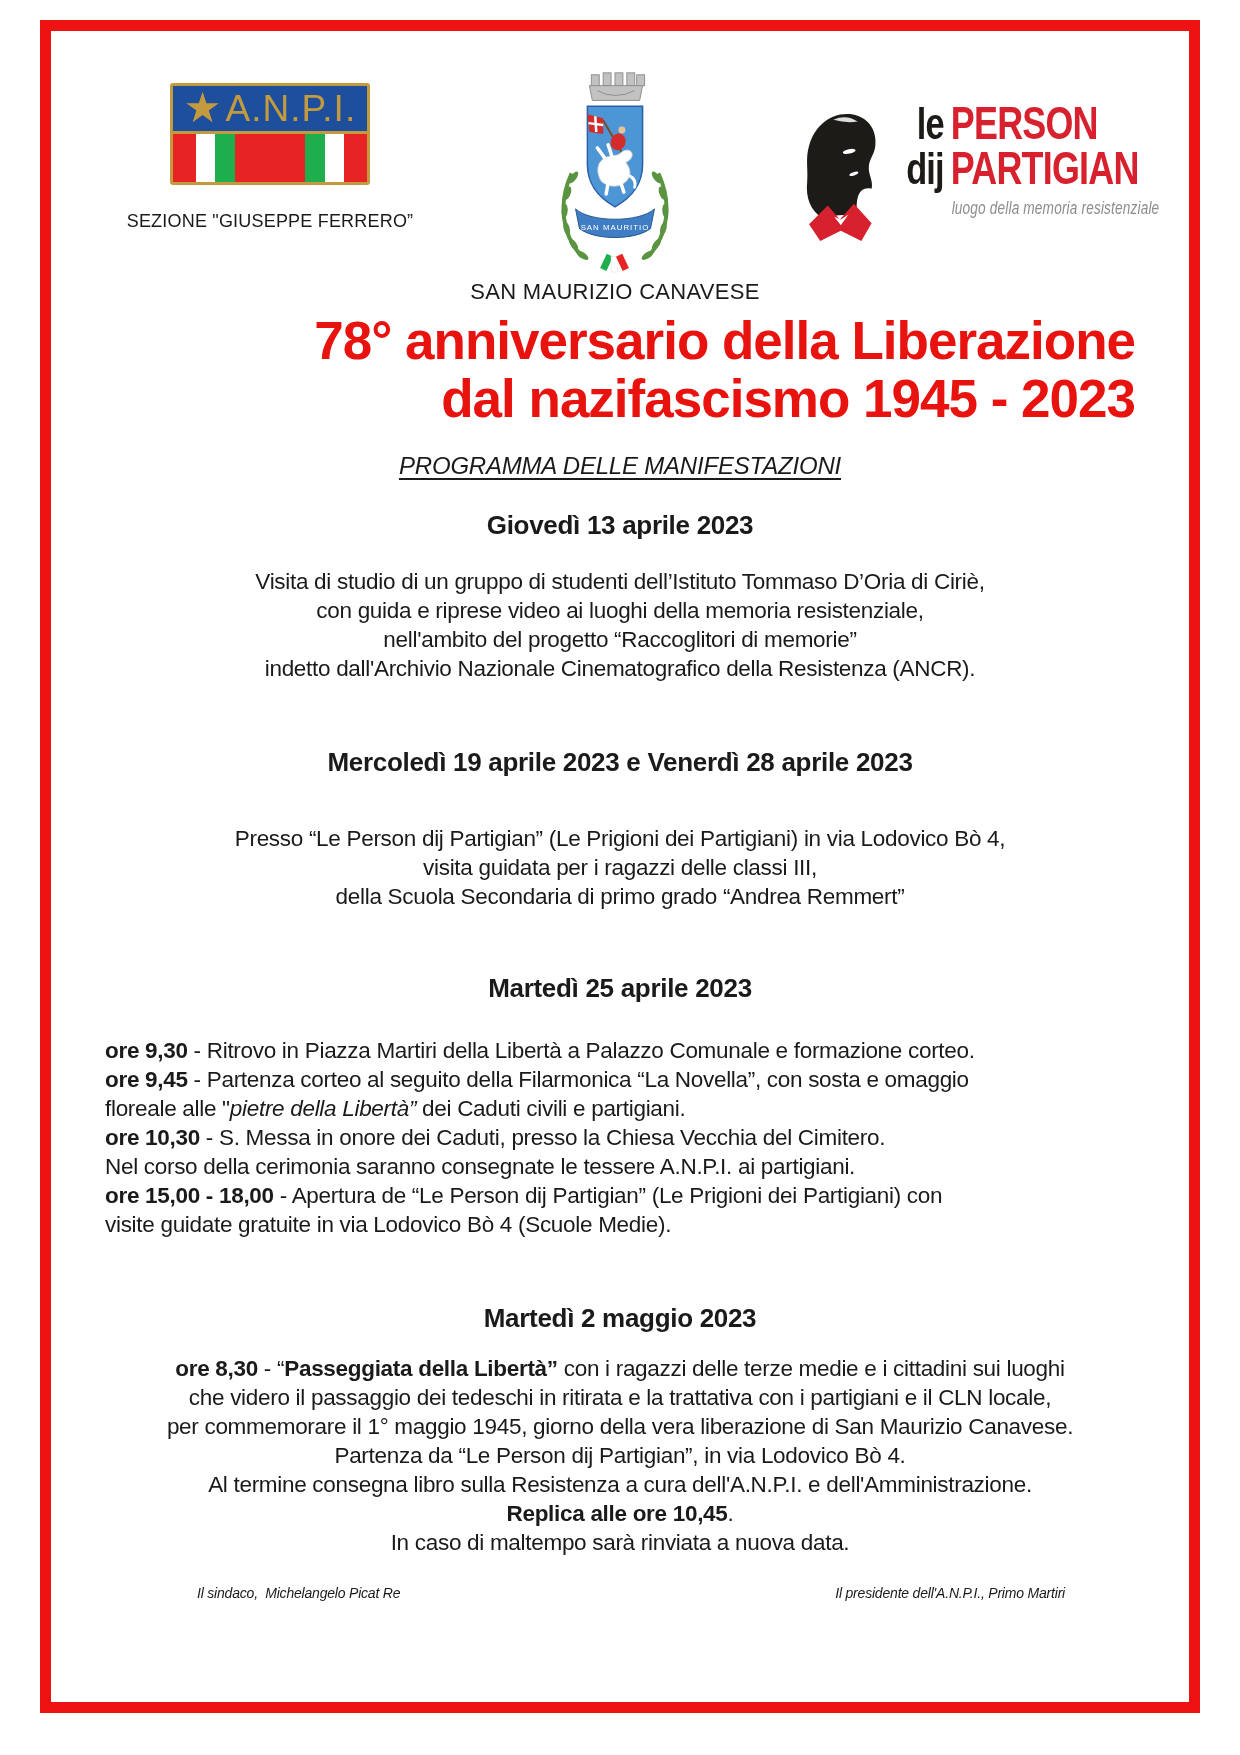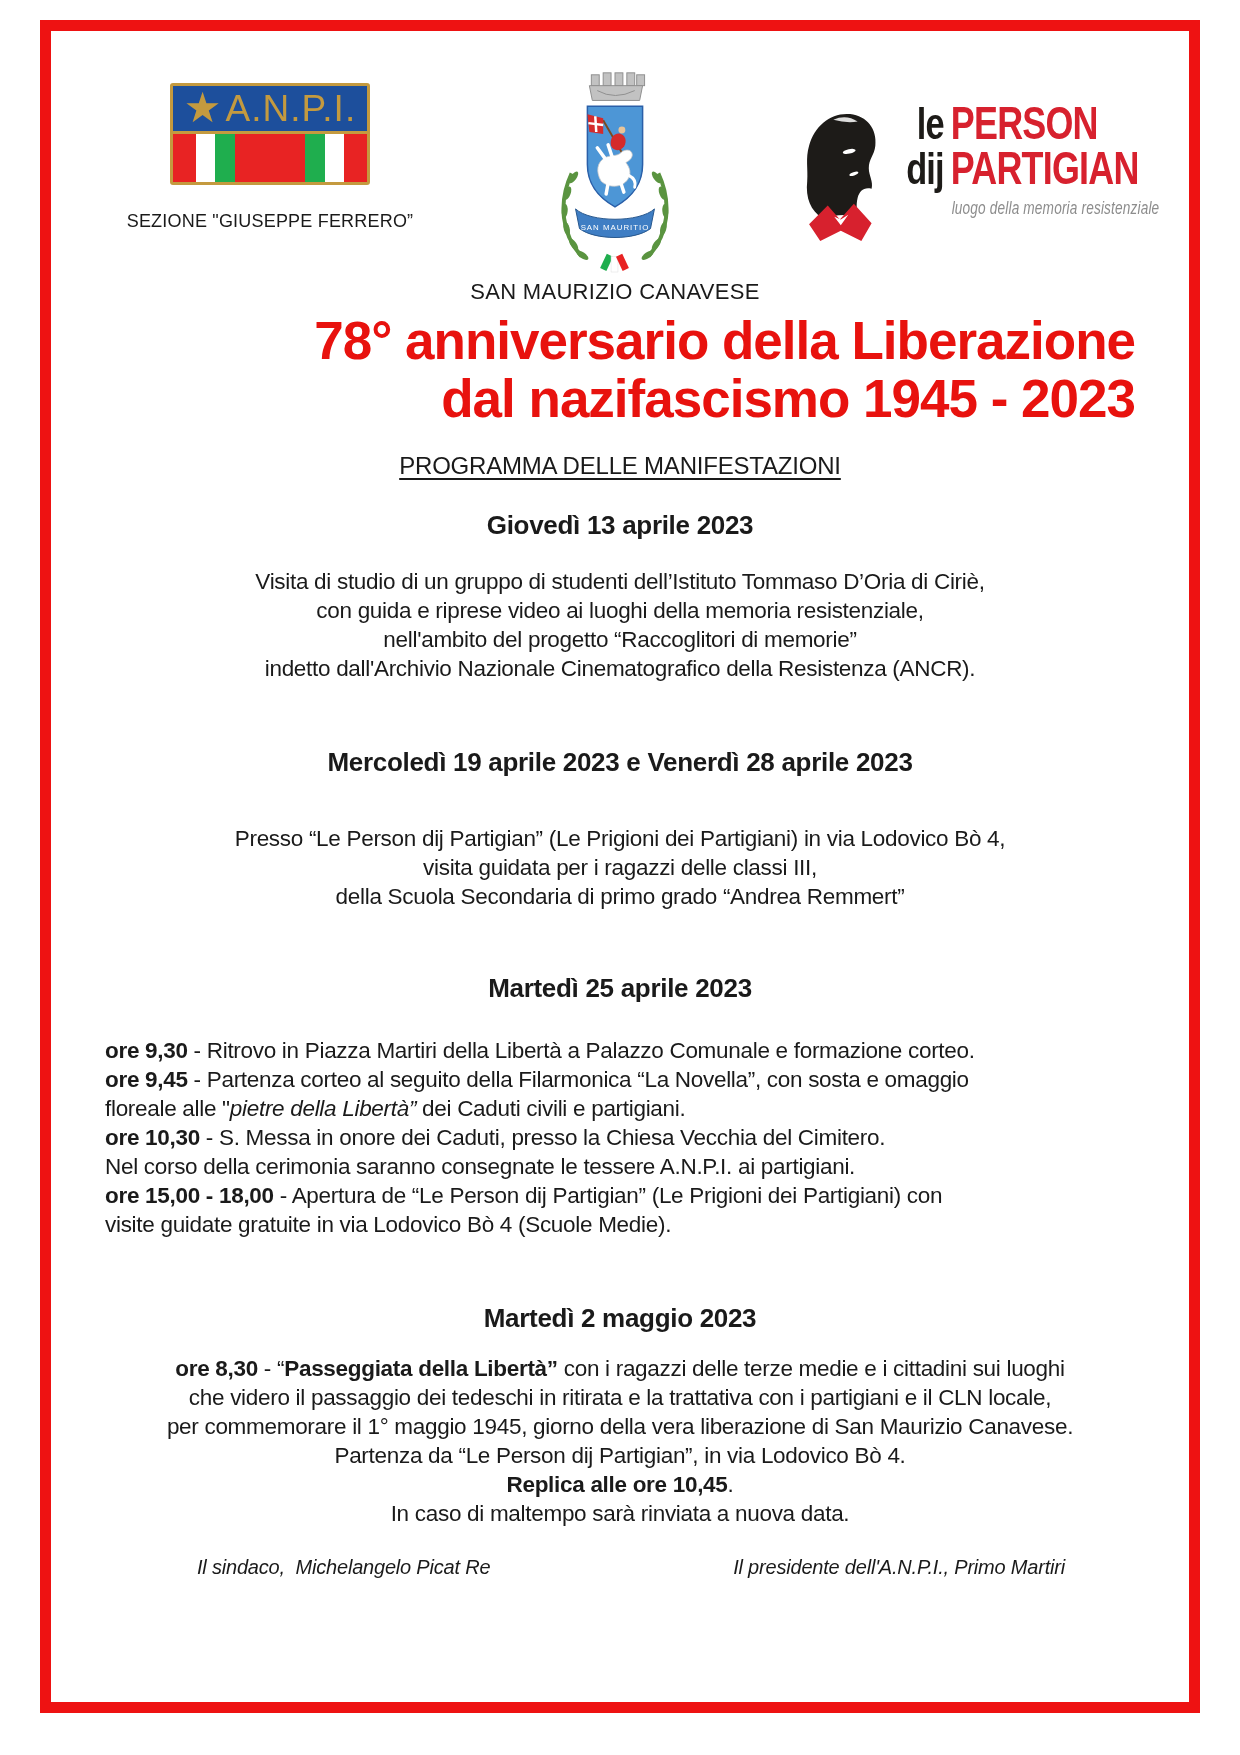--- a/index.html
+++ b/index.html
@@ -43,32 +43,32 @@
   .pp-words{transform:scaleX(.78);transform-origin:left top;margin-left:2px;}
   .pp-row{display:flex;align-items:baseline;font-weight:bold;line-height:.98;}
   .pp-black{width:78px;text-align:right;color:#1d1b18;font-size:44px;letter-spacing:-1px;}
   .pp-red{color:var(--partigian-red);font-size:46px;margin-left:9px;letter-spacing:-1px;white-space:nowrap;}
   .pp-tagline{font-style:italic;color:var(--tagline-gray);font-size:17.5px;margin:7px 0 0 88px;
     letter-spacing:.2px;white-space:nowrap;text-align:left;}
 
   
   .poster-title{margin-top:7px;color:var(--title-red);font-weight:bold;font-size:53px;
     line-height:58px;letter-spacing:-1px;text-align:right;}
-  .subtitle{margin-top:24px;font-size:24px;text-decoration:underline;
+  .subtitle{margin-top:24px;font-size:24px;font-style:italic;text-decoration:underline;
     text-underline-offset:4px;letter-spacing:-.2px;}
   .section-heading{font-weight:bold;font-size:26px;letter-spacing:-.3px;}
   .h-giovedi{margin-top:30px;} .h-mercoledi{margin-top:64px;}
   .h-martedi25{margin-top:62px;} .h-martedi2{margin-top:64px;}
   .body-line{font-size:22.5px;line-height:29px;letter-spacing:-.3px;}
   .para1{margin-top:26px;} .para2{margin-top:46px;}
   .block25{margin-top:32px;text-align:left;}
   .para4{margin-top:20px;}
 
   .signatures{margin-top:28px;display:flex;justify-content:space-between;
-    padding:0 70px 0 92px;font-style:italic;font-size:20px;letter-spacing:-.2px;}
+    padding:0 70px 0 92px;font-style:italic;font-size:14px;letter-spacing:-.2px;}
   .signatures span{white-space:pre-wrap;}
 </style>
 </head>
 <body>
 
 <div class="frame"></div>
 
 <div class="content">
 
   <div class="header-row">
@@ -208,20 +208,21 @@
     <div class="body-line"><span style="font-weight: bold;">ore 15,00 - 18,00</span><span> - Apertura de “</span><span style="font-weight: normal;">Le Person dij Partigian” (Le Prigioni dei Partigiani)</span><span> con</span></div>
     <div class="body-line"><span>visite guidate gratuite in via Lodovico Bò 4 (Scuole Medie).</span></div>
   </div>
 
   <div class="section-heading h-martedi2">Martedì 2 maggio 2023</div>
   <div class="para4">
     <div class="body-line"><span style="font-weight: bold;">ore 8,30</span><span> - “</span><span style="font-weight: bold;">Passeggiata della Libertà”</span><span> con i ragazzi delle terze medie e i cittadini sui luoghi</span></div>
     <div class="body-line"><span>che videro il passaggio dei tedeschi in ritirata e la trattativa con i partigiani e il CLN locale,</span></div>
     <div class="body-line"><span>per commemorare il 1° maggio 1945, giorno della vera liberazione di San Maurizio Canavese.</span></div>
     <div class="body-line"><span>Partenza da “Le Person dij Partigian”, in via Lodovico Bò 4.</span></div>
+    <div class="body-line"><span>Al termine consegna libro sulla Resistenza a cura dell'A.N.P.I. e dell'Amministrazione.</span></div>
     <div class="body-line"><span style="font-weight: bold;">Replica alle ore 10,45</span><span>.</span></div>
     <div class="body-line"><span>In caso di maltempo sarà rinviata a nuova data.</span></div>
   </div>
 
   <div class="signatures">
     <span>Il sindaco,  Michelangelo Picat Re</span>
     <span>Il presidente dell'A.N.P.I., Primo Martiri</span>
   </div>
 
 </div>

